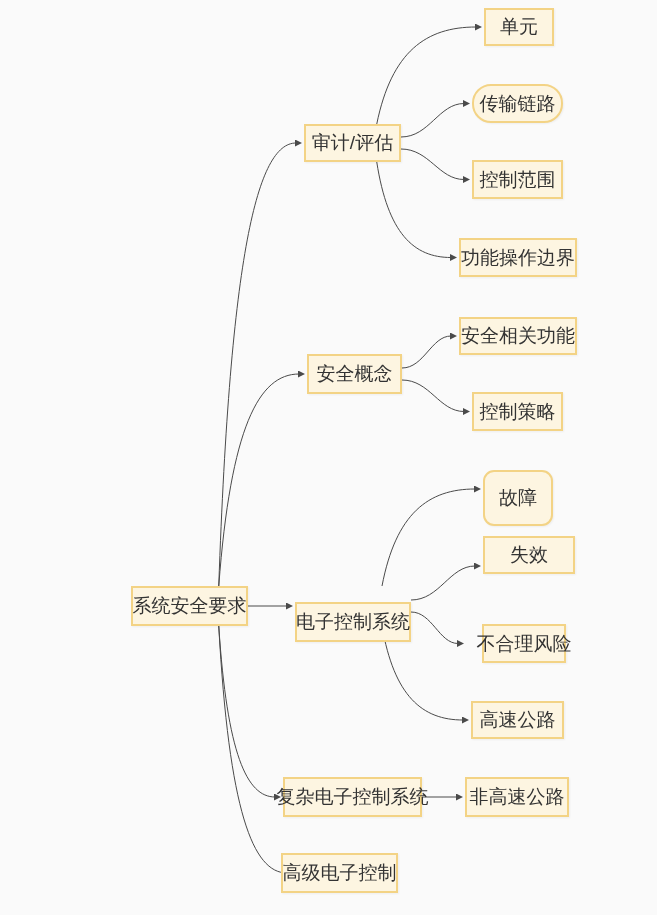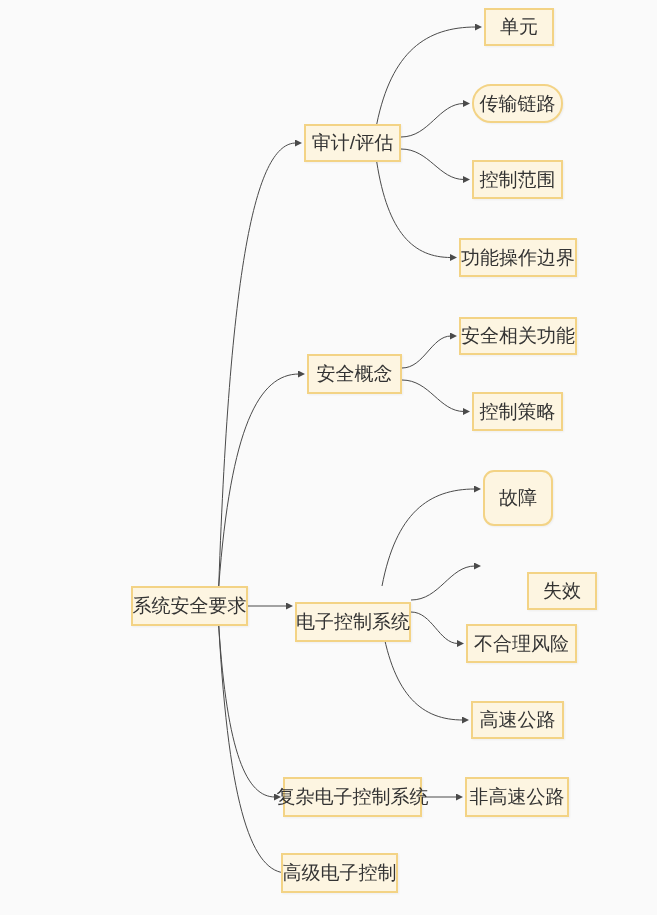--- a/index.html
+++ b/index.html
@@ -86,24 +86,24 @@
       </div>
       <div class="node" style="left: 472px; top: 392px; width: 91px; height: 39px;">
         <span>控制策略</span>
       </div>
       <div class="node" style="left: 295px; top: 586px; width: 116px; height: 40px; margin-top: 16px;">
         <span>电子控制系统</span>
       </div>
       <div class="node" style="left: 483px; top: 470px; width: 70px; height: 56px; border-radius: 11px;">
         <span>故障</span>
       </div>
-      <div class="node" style="left: 483px; top: 572px; width: 70px; height: 38px; margin-left: 44px;">
+      <div class="node" style="left: 483px; top: 536px; width: 92px; height: 38px;">
         <span>失效</span>
       </div>
-      <div class="node" style="left: 466px; top: 624px; width: 111px; height: 39px;">
+      <div class="node" style="left: 482px; top: 624px; width: 84px; height: 39px;">
         <span>不合理风险</span>
       </div>
       <div class="node" style="left: 471px; top: 701px; width: 93px; height: 38px;">
         <span>高速公路</span>
       </div>
       <div class="node" style="left: 283px; top: 777px; width: 139px; height: 40px;">
         <span>复杂电子控制系统</span>
       </div>
       <div class="node" style="left: 465px; top: 777px; width: 104px; height: 40px;">
         <span>非高速公路</span>

